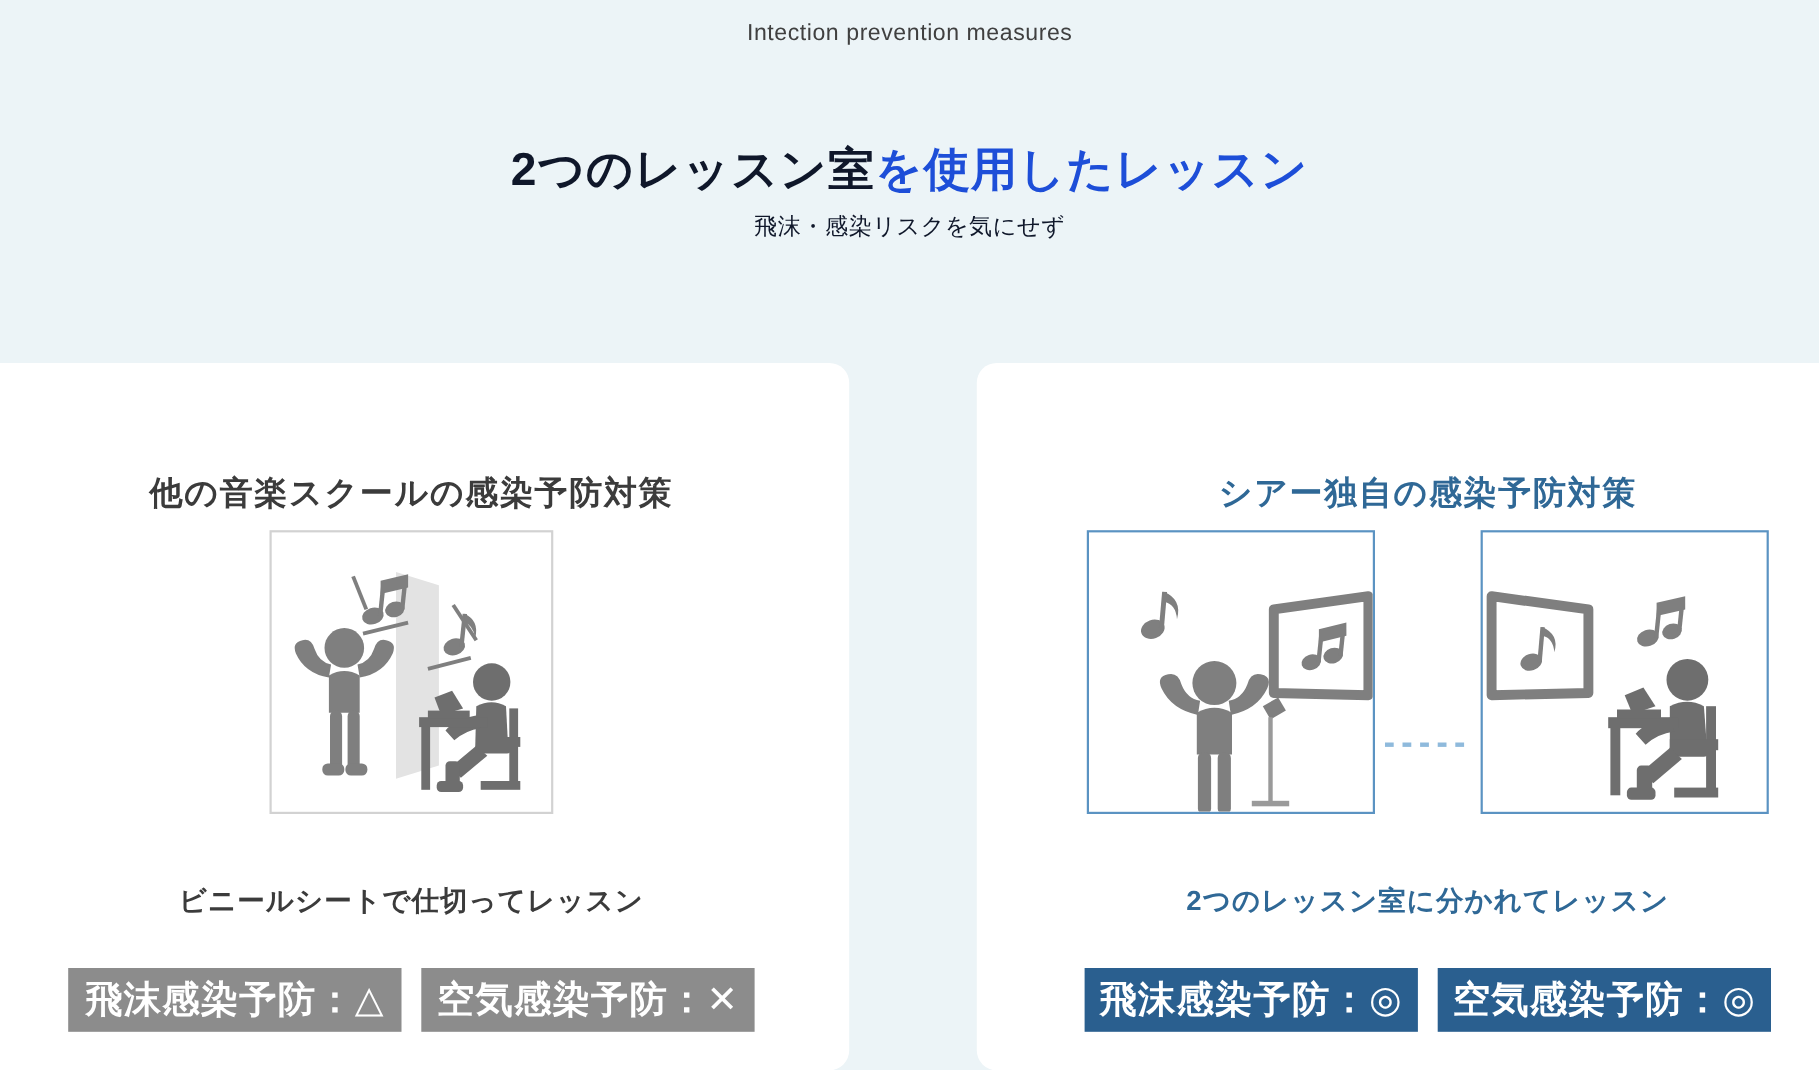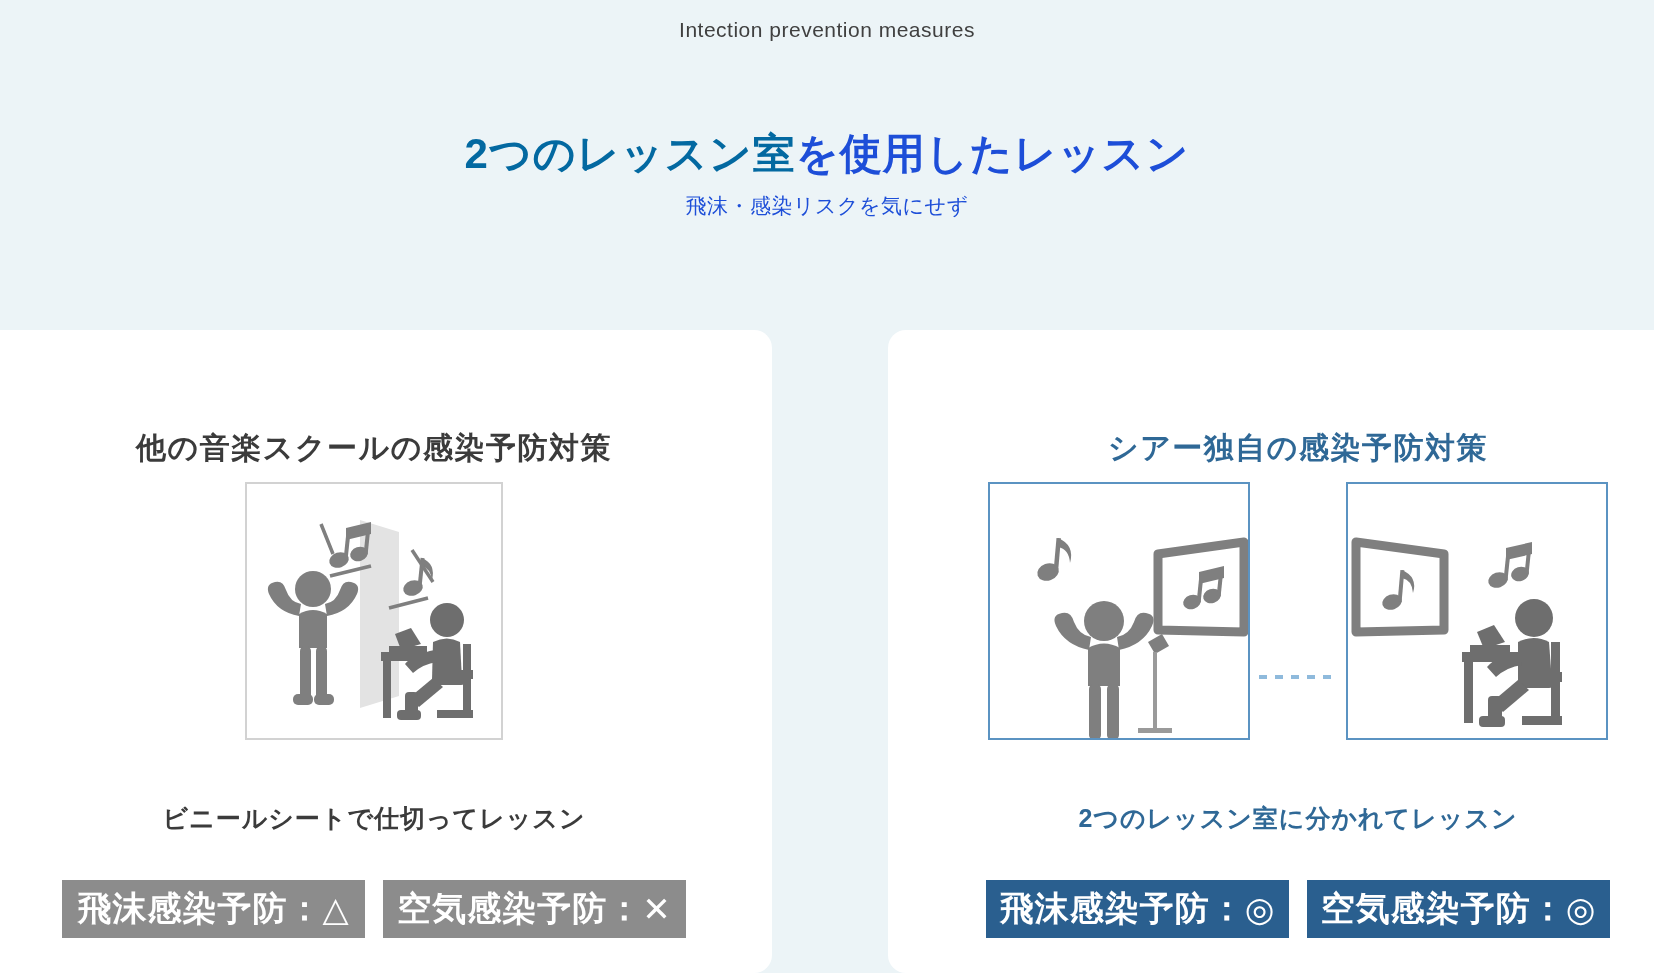--- a/index.html
+++ b/index.html
@@ -28,29 +28,29 @@
   }
   .headline {
     position: absolute;
     top: 126px; left: 0; width: 1654px;
     text-align: center;
     font-size: 42px;
     font-weight: 700;
     letter-spacing: 1px;
     white-space: nowrap;
   }
-  .headline .hl-accent { color: #0369a1; }
+  .headline .hl-accent { color: #0f172a; }
   .headline .hl-main   { color: #1d4ed8; }
 
   .sub {
     position: absolute;
     left: 0; width: 1654px;
     text-align: center;
     font-size: 21px;
-    color: #1d4ed8;
+    color: #0f172a;
     letter-spacing: 0.5px;
   }
   .sub.line1 { top: 192px; }
   .sub.line2 { top: 224px; }
 
   
   .card {
     position: absolute;
     top: 330px;
     height: 643px;

